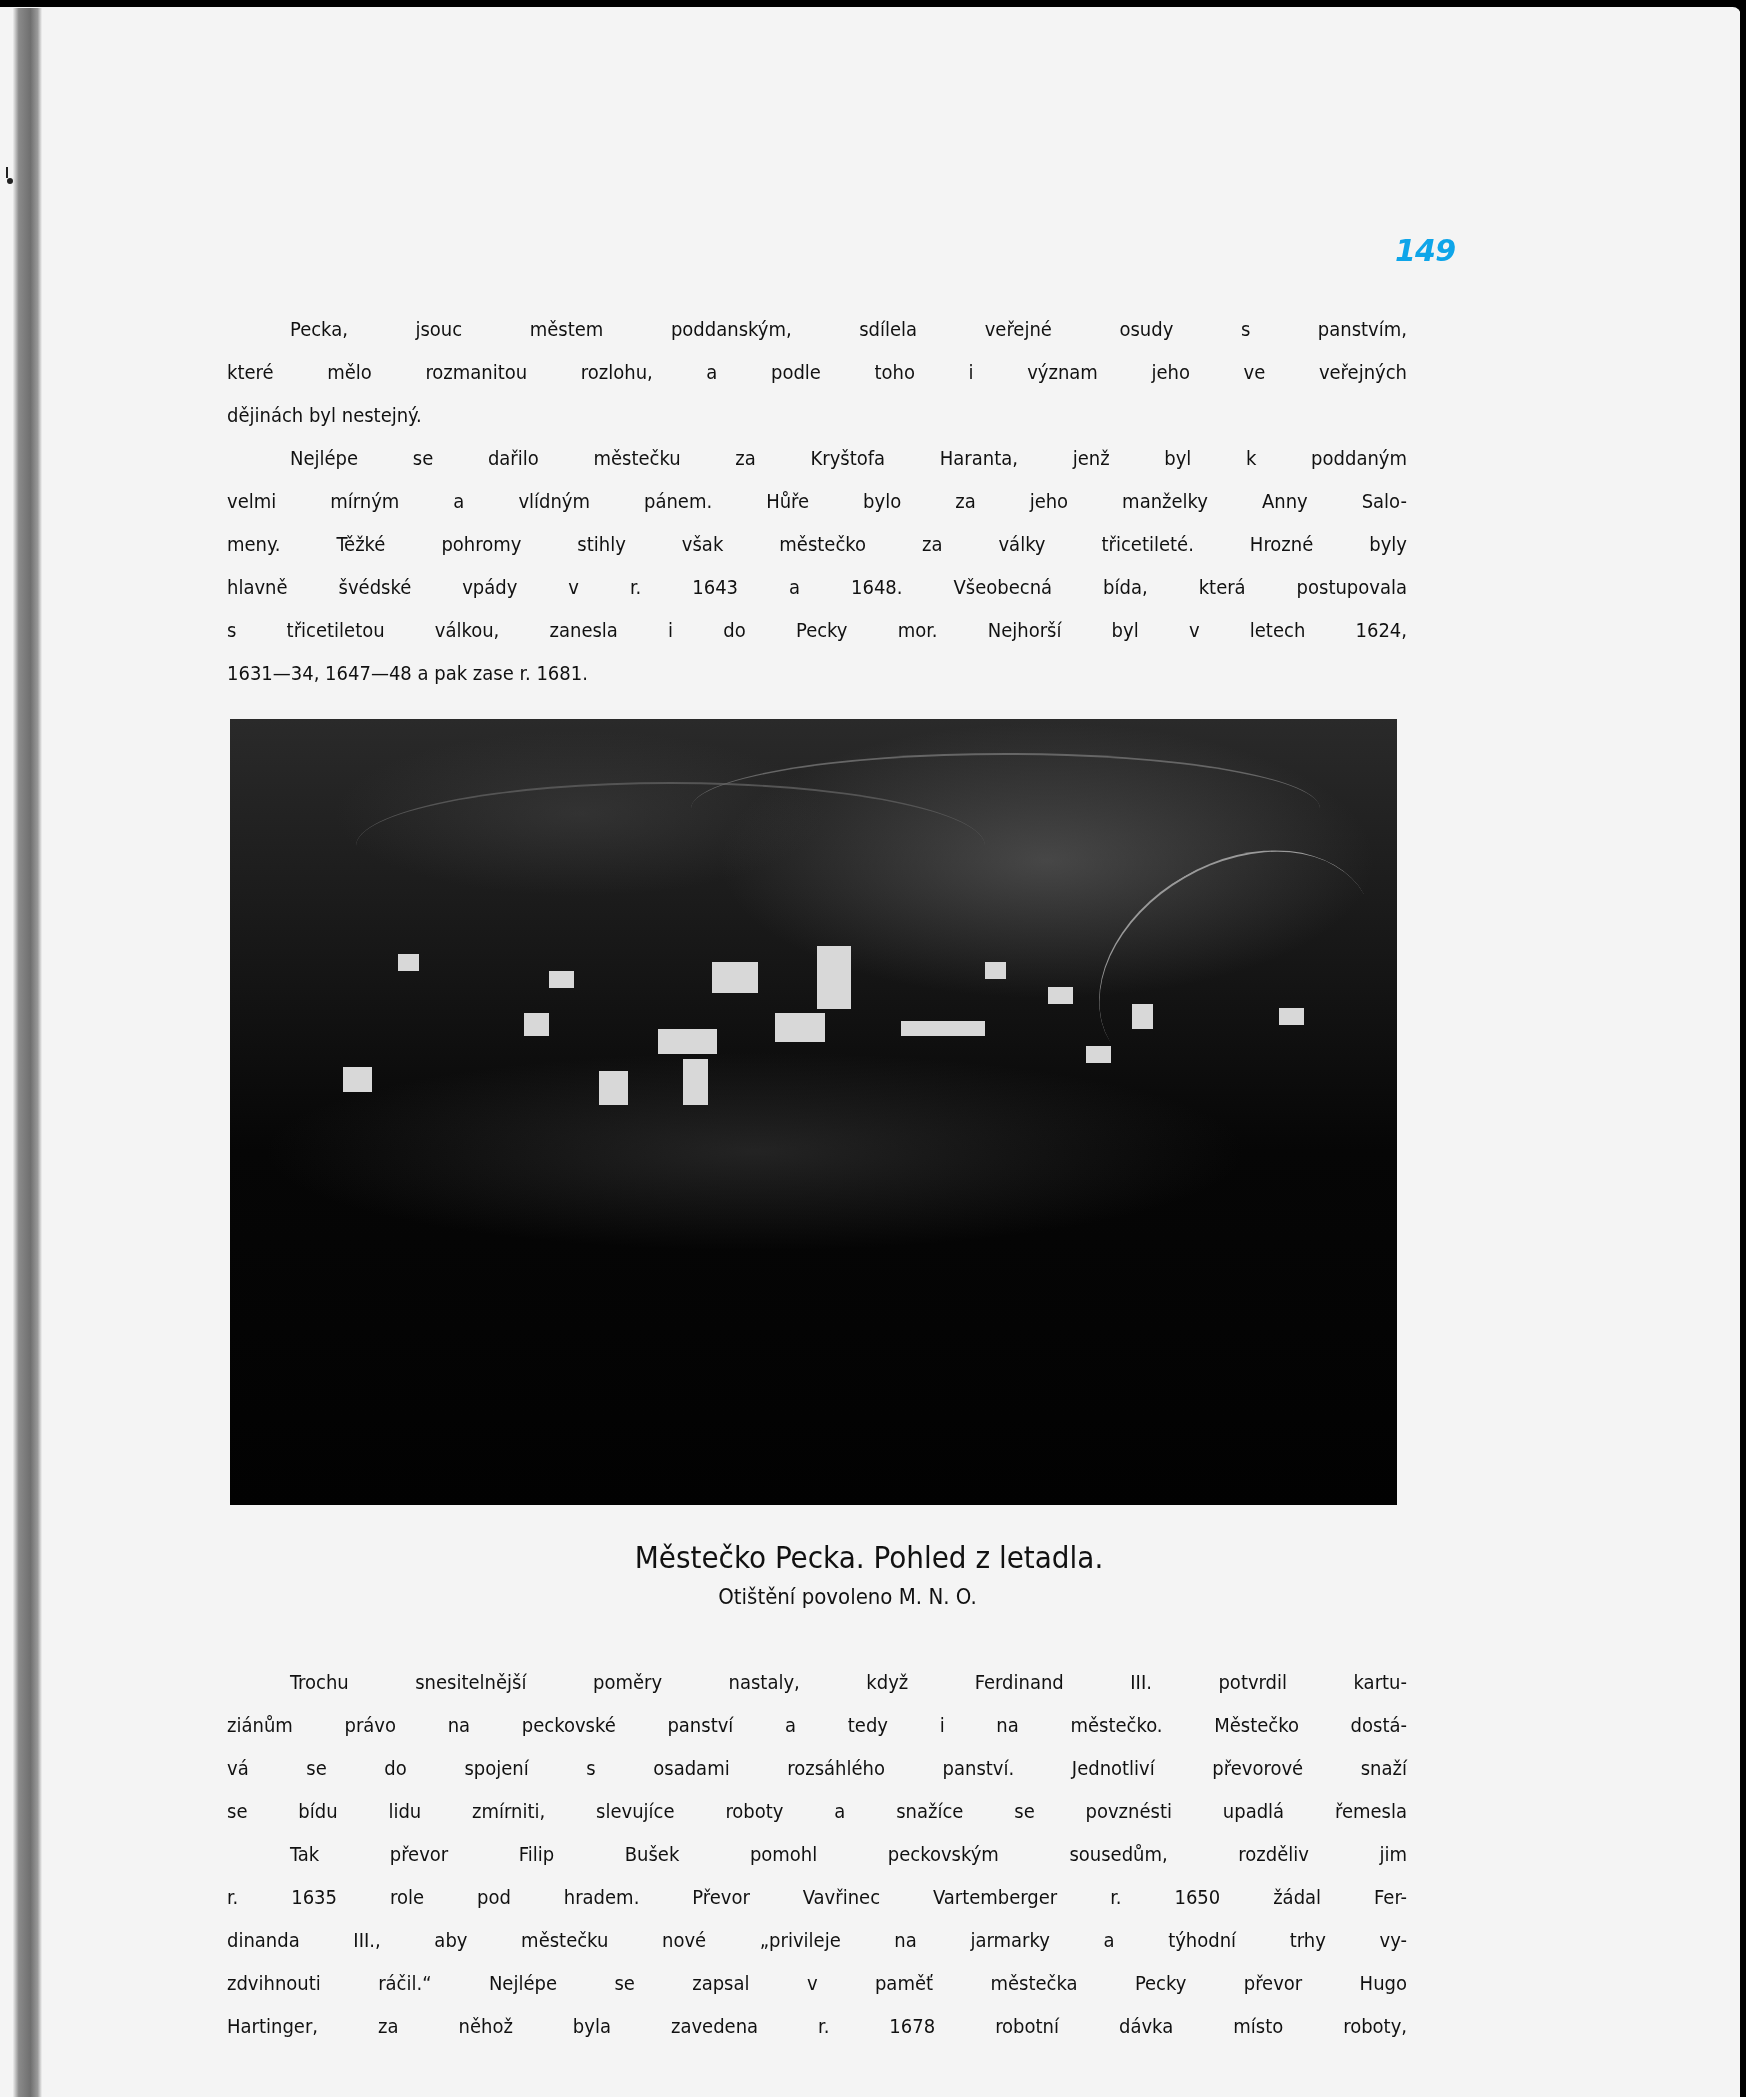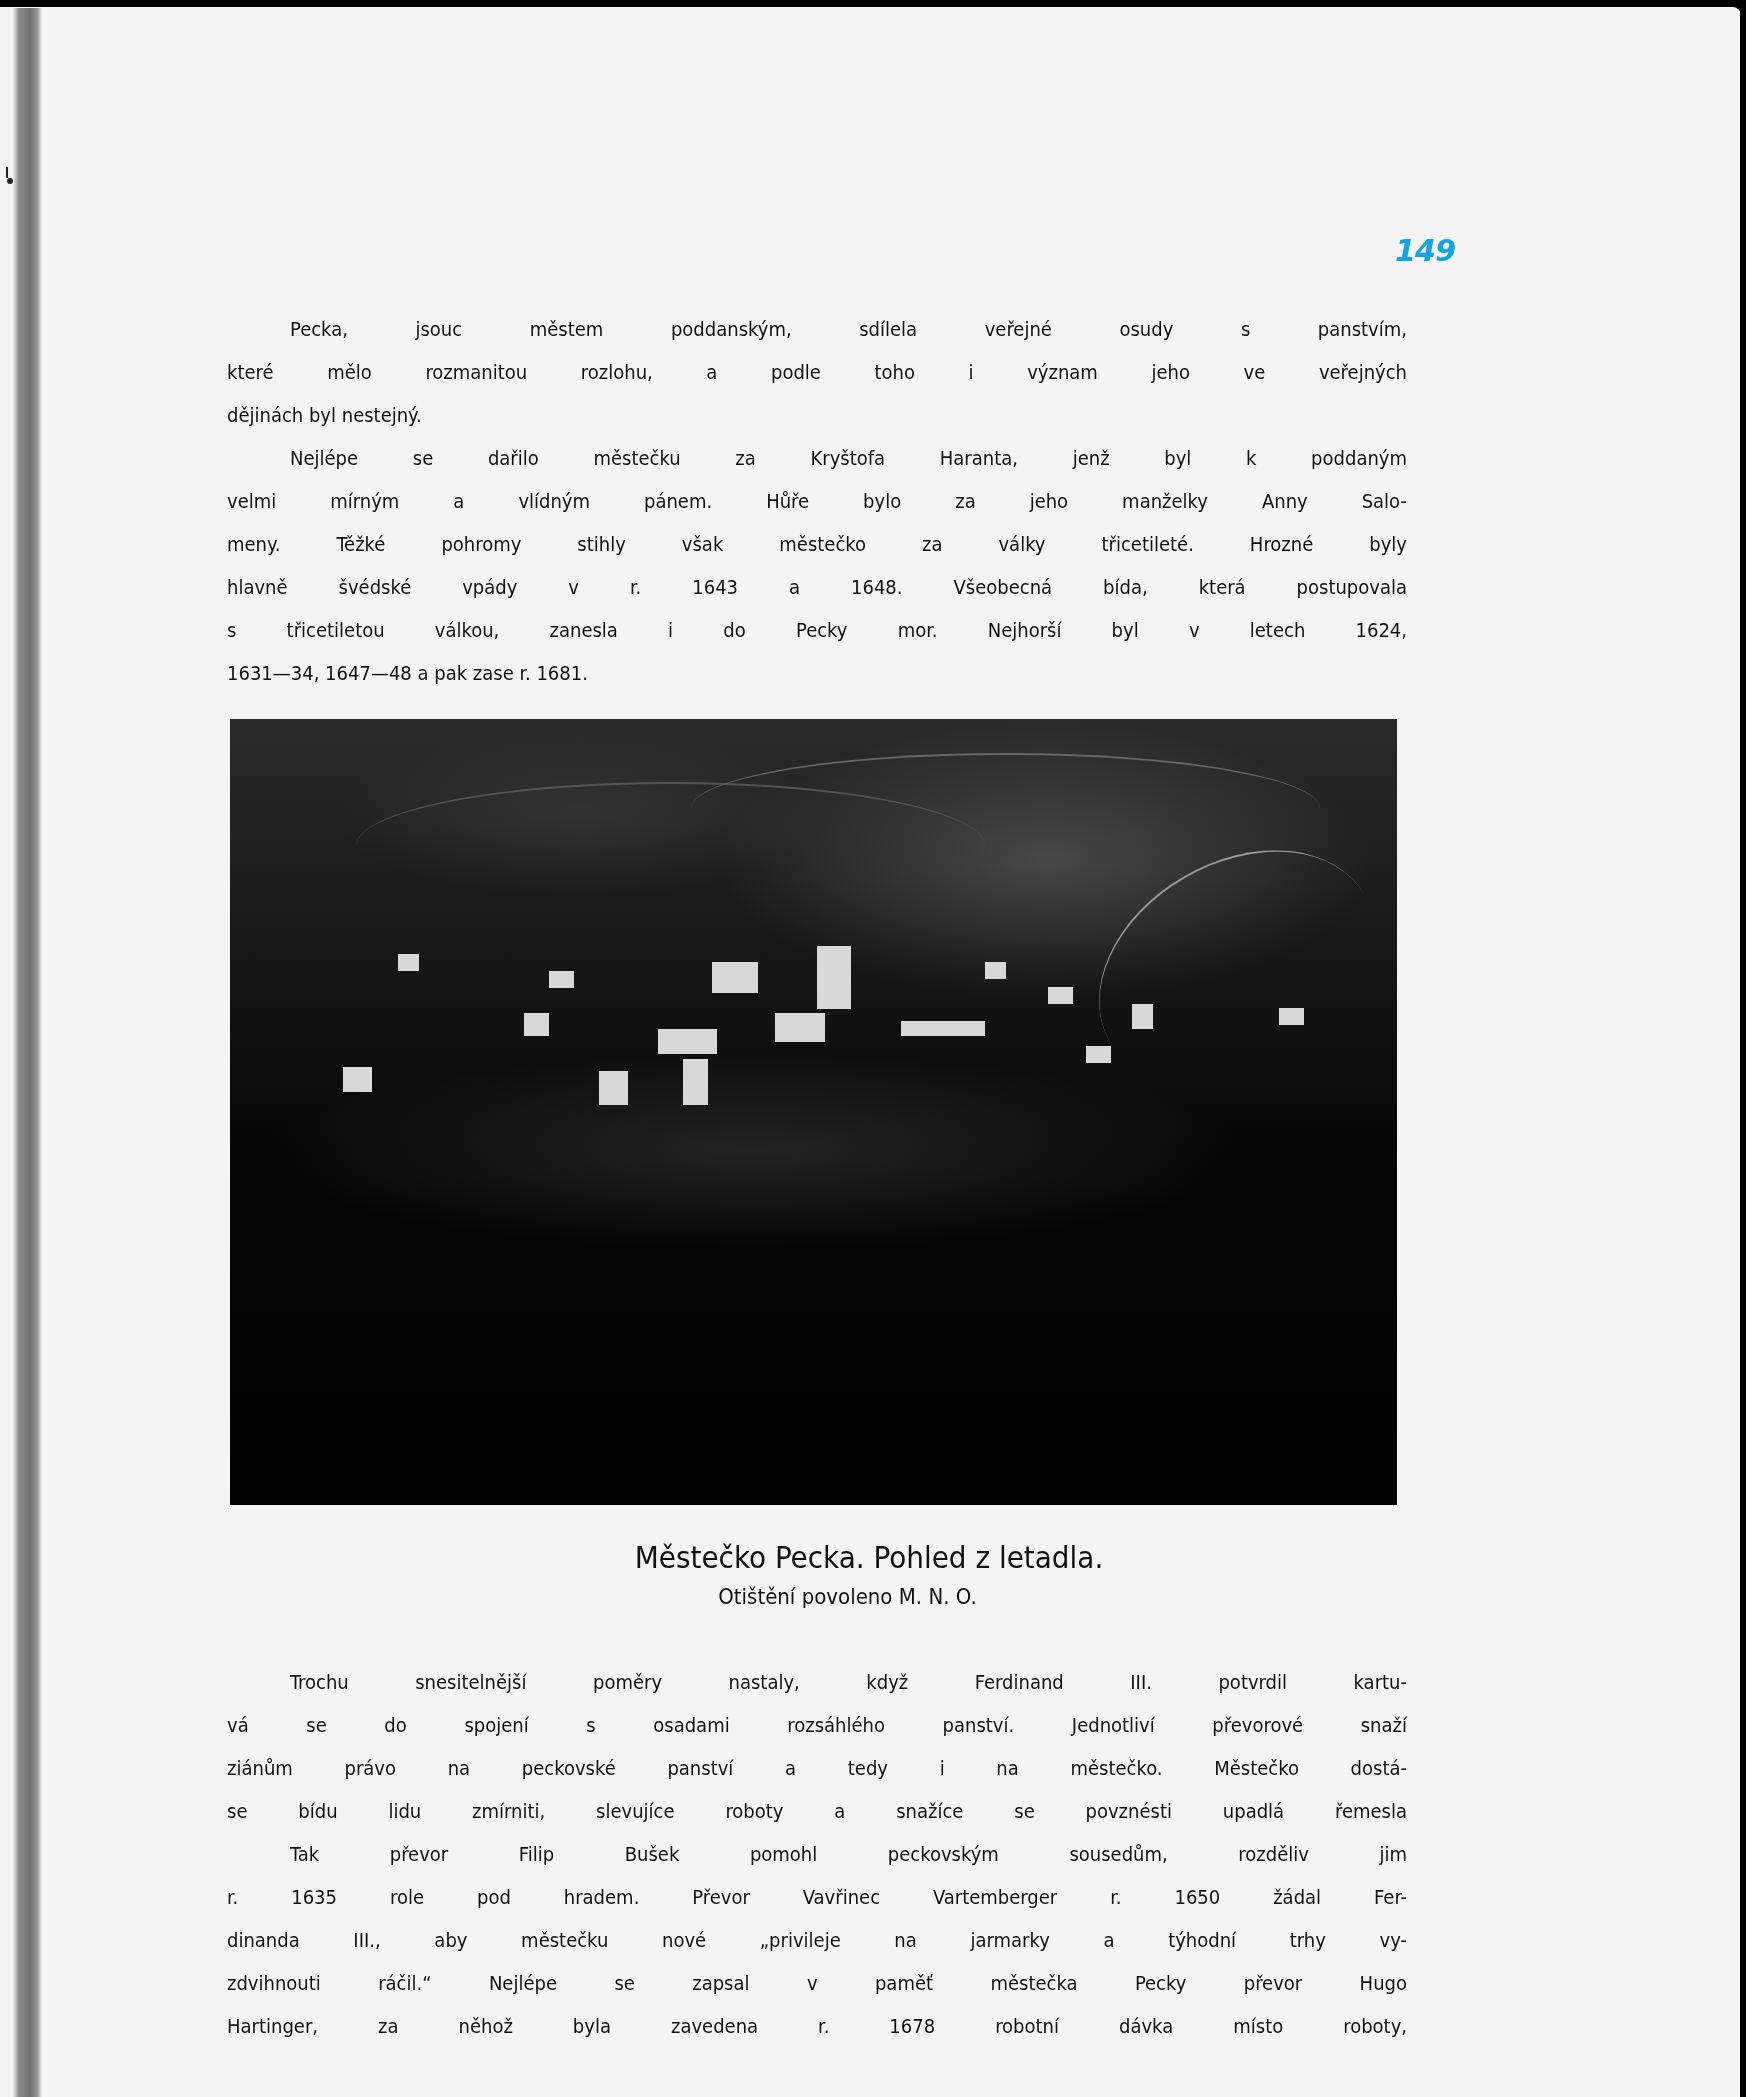--- a/index.html
+++ b/index.html
@@ -99,22 +99,22 @@
   <div class="house" style="left:168px;top:235px;width:21px;height:17px;"></div>
   <div class="house" style="left:319px;top:252px;width:25px;height:17px;"></div>
   <div class="house" style="left:755px;top:243px;width:21px;height:17px;"></div>
 </div>
 
 <div class="caption caption-title">Městečko Pecka. Pohled z letadla.</div>
 <div class="caption caption-credit">Otištění povoleno M. N. O.</div>
 
 <div class="text-block" id="block-2">
   <span class="line indent">Trochu snesitelnější poměry nastaly, když Ferdinand III. potvrdil kartu-</span>
+  <span class="line">ziánům právo na peckovské panství a tedy i na městečko. Městečko dostá-</span>
   <span class="line">vá se do spojení s osadami rozsáhlého panství. Jednotliví převorové snaží</span>
-  <span class="line">ziánům právo na peckovské panství a tedy i na městečko. Městečko dostá-</span>
   <span class="line">se bídu lidu zmírniti, slevujíce roboty a snažíce se povznésti upadlá řemesla</span>
   <span class="line indent">Tak převor Filip Bušek pomohl peckovským sousedům, rozděliv jim</span>
   <span class="line">r. 1635 role pod hradem. Převor Vavřinec Vartemberger r. 1650 žádal Fer-</span>
   <span class="line">dinanda III., aby městečku nové „privileje na jarmarky a týhodní trhy vy-</span>
   <span class="line">zdvihnouti ráčil.“ Nejlépe se zapsal v paměť městečka Pecky převor Hugo</span>
   <span class="line">Hartinger, za něhož byla zavedena r. 1678 robotní dávka místo roboty,</span>
 </div>
 
 
 </body></html>

